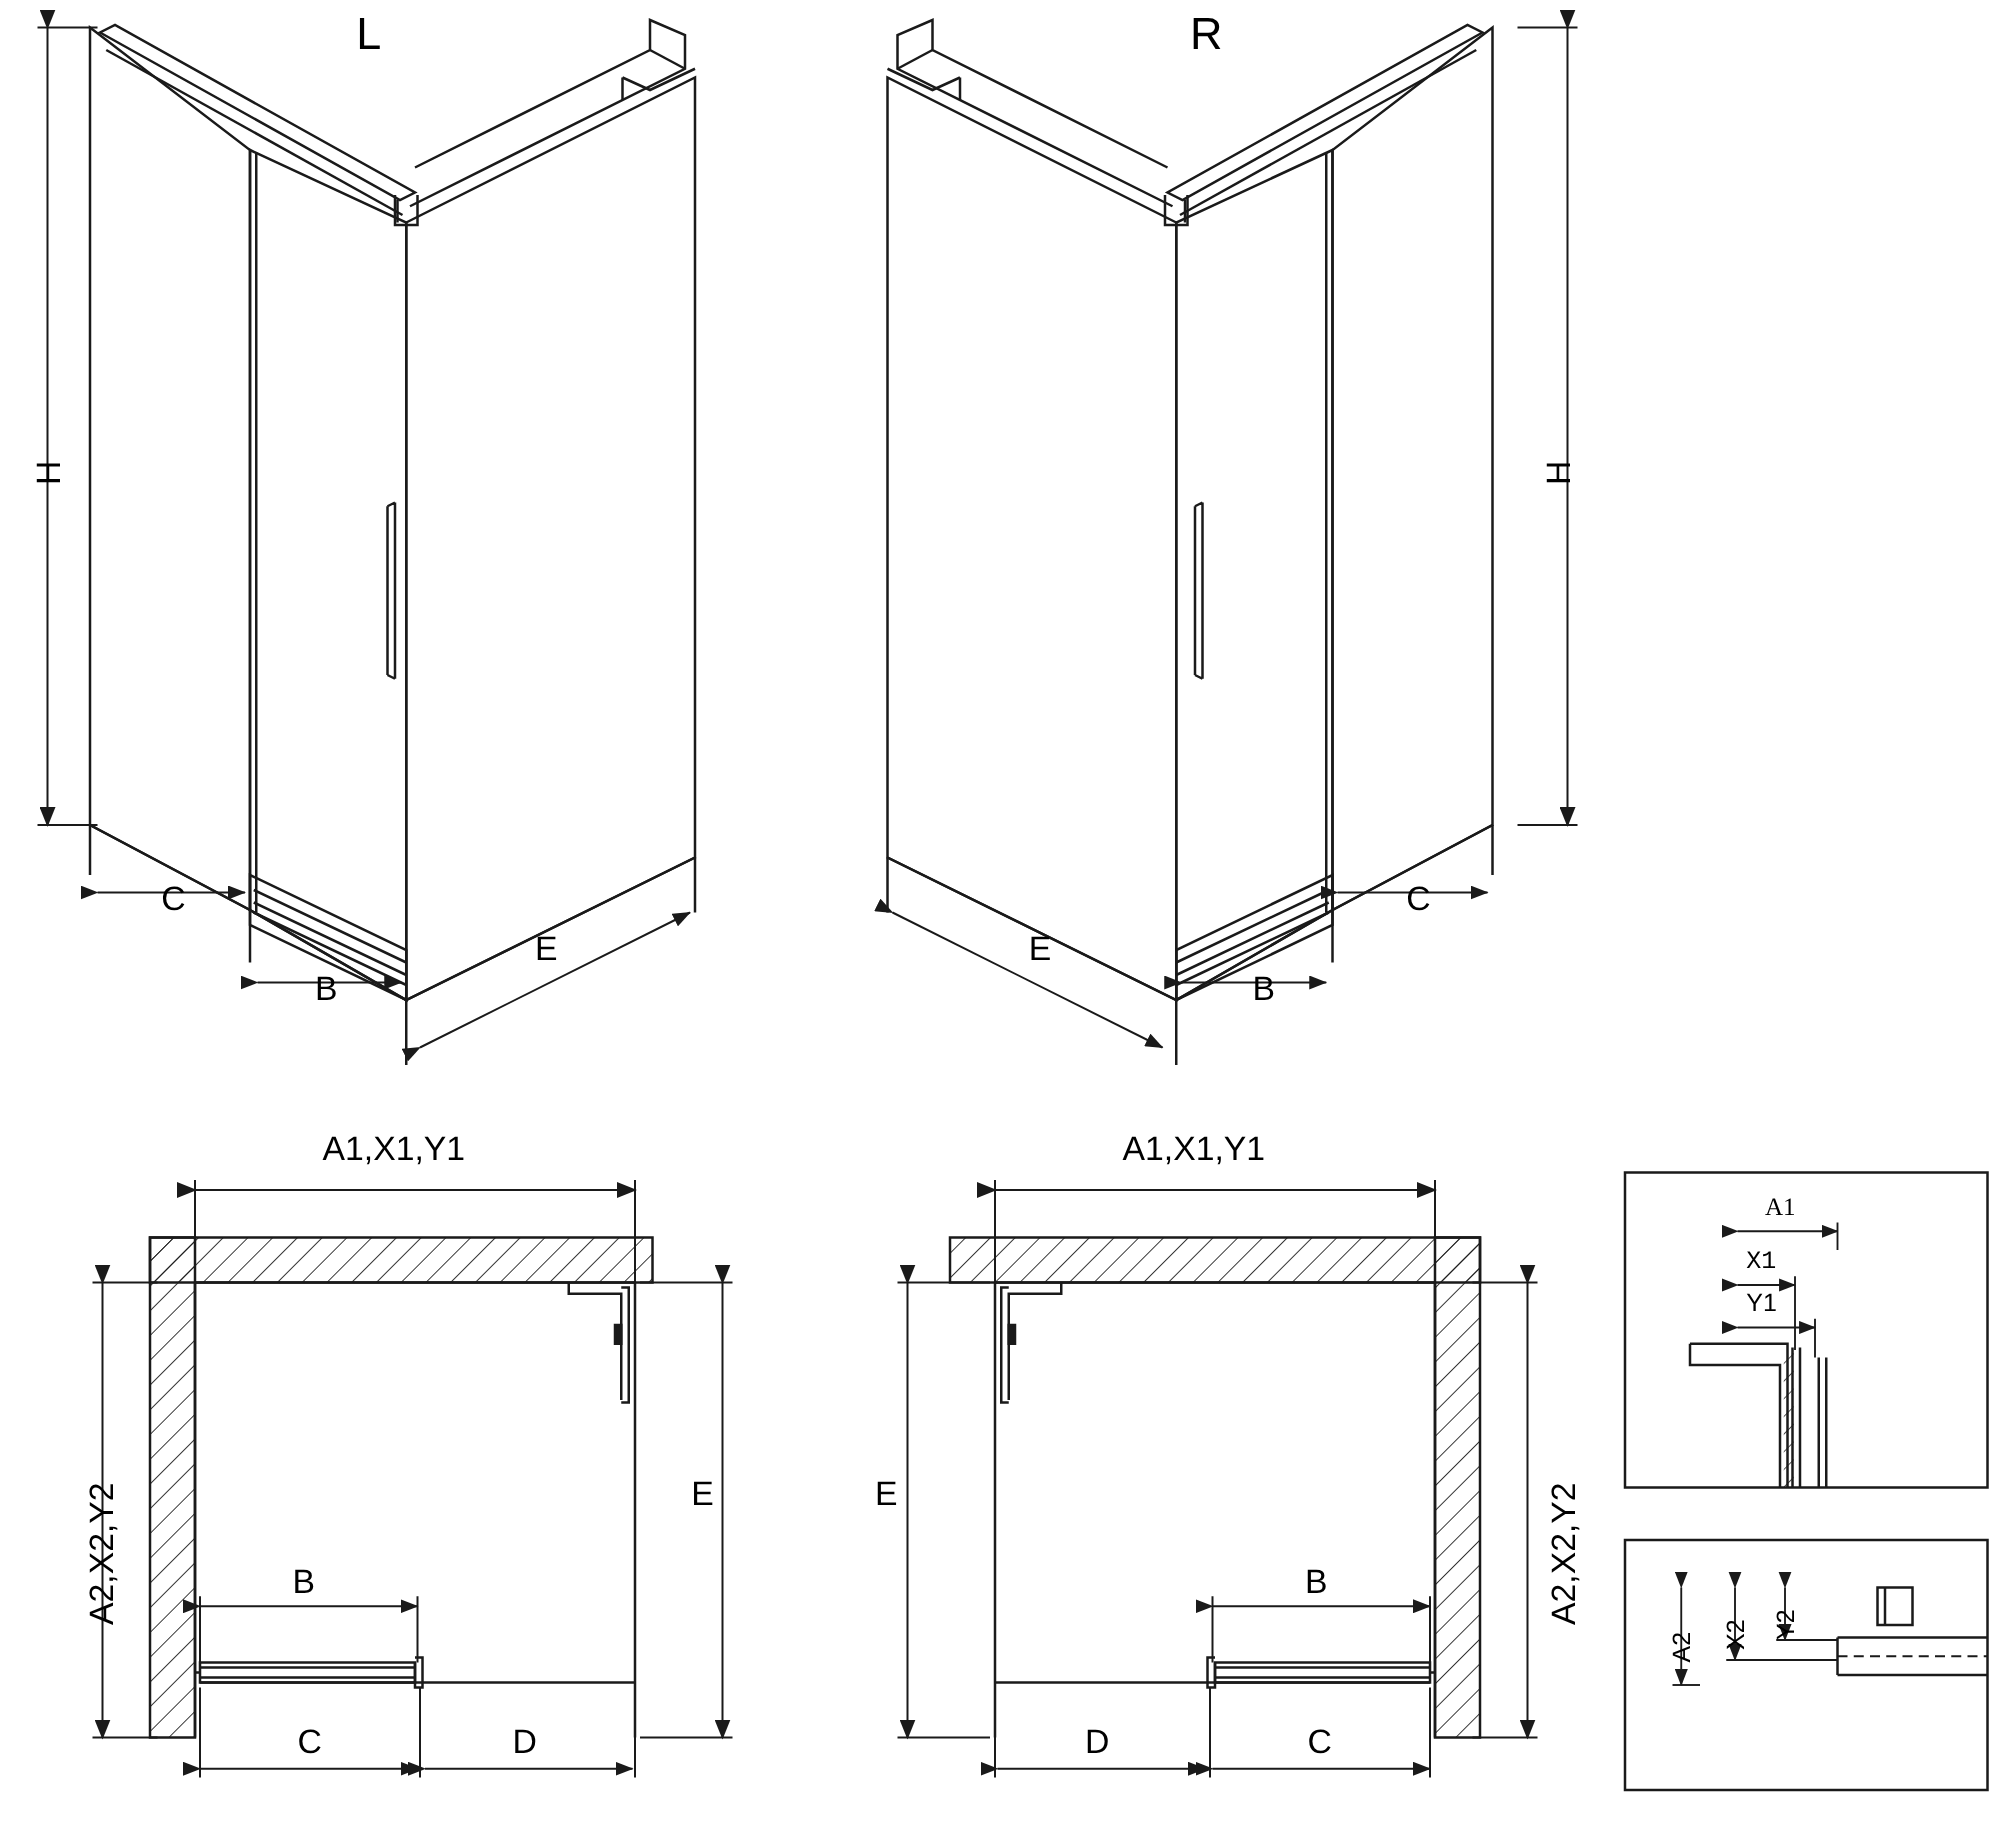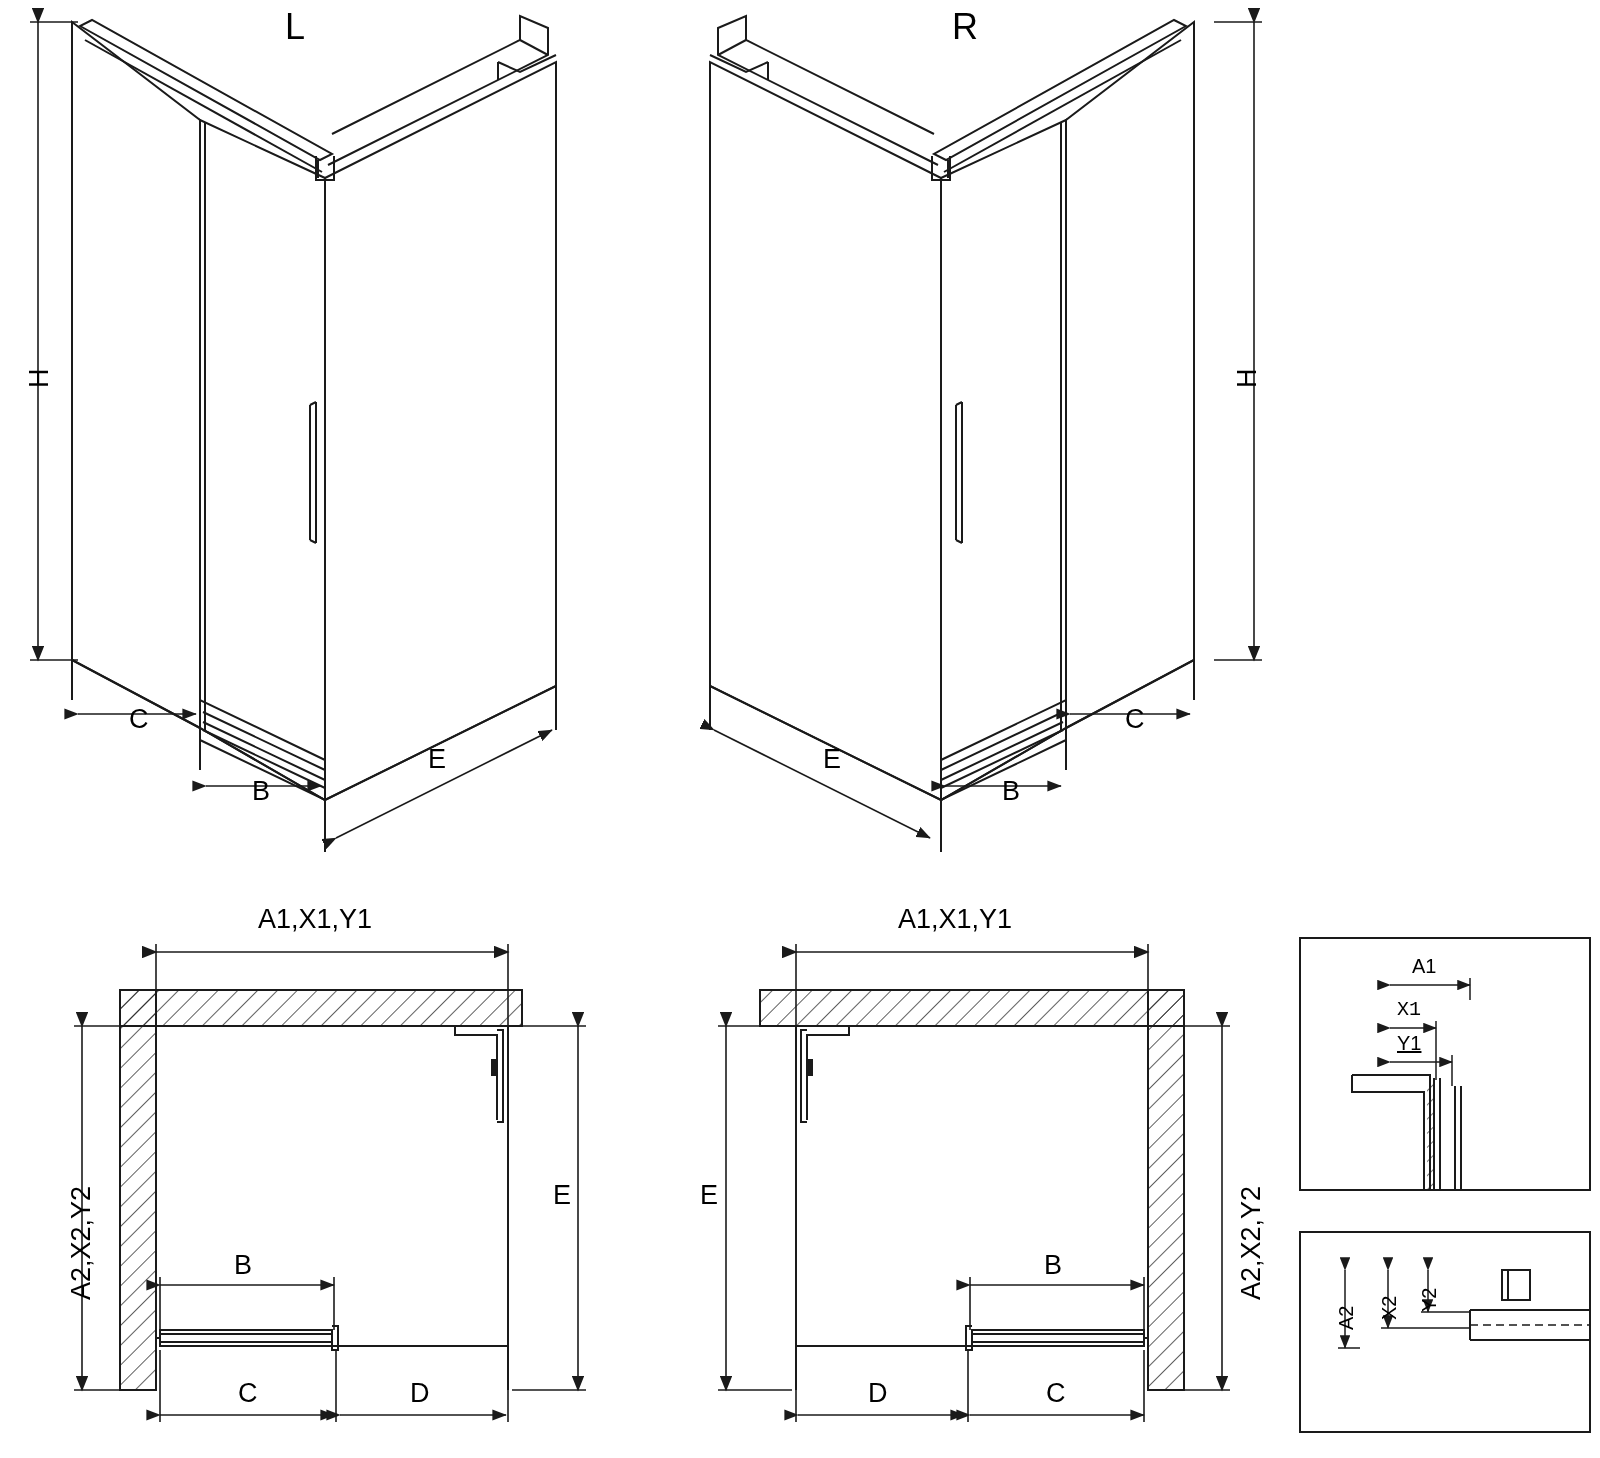--- a/index.html
+++ b/index.html
@@ -254,21 +254,21 @@
 <div class="lbl med" style="left:238px;top:1378px;">C</div>
 <div class="lbl med" style="left:410px;top:1378px;">D</div>
 
 <div class="lbl med" style="left:898px;top:904px;">A1,X1,Y1</div>
 <div class="lbl med rot90" style="left:1236px;top:1300px;">A2,X2,Y2</div>
 <div class="lbl med" style="left:700px;top:1180px;">E</div>
 <div class="lbl med" style="left:1044px;top:1250px;">B</div>
 <div class="lbl med" style="left:868px;top:1378px;">D</div>
 <div class="lbl med" style="left:1046px;top:1378px;">C</div>
 
-<div class="lbl sm" style="left:1412px;top:955px;">A1</div>
+<div class="lbl sm" style="left:1412px;top:955px;font-family:Liberation Serif, serif;">A1</div>
 <div class="lbl sm" style="left:1397px;top:998px;font-family:Liberation Mono, monospace;">X1</div>
-<div class="lbl sm" style="left:1397px;top:1032px;text-decoration:underline;">Y1</div>
+<div class="lbl sm" style="left:1397px;top:1032px;">Y1</div>
 
 <div class="lbl sm rot90" style="left:1335px;top:1330px;">A2</div>
 <div class="lbl sm rot90" style="left:1378px;top:1320px;">X2</div>
 <div class="lbl sm rot90" style="left:1418px;top:1312px;">Y2</div>
 
 </div>
 
 </body></html>

